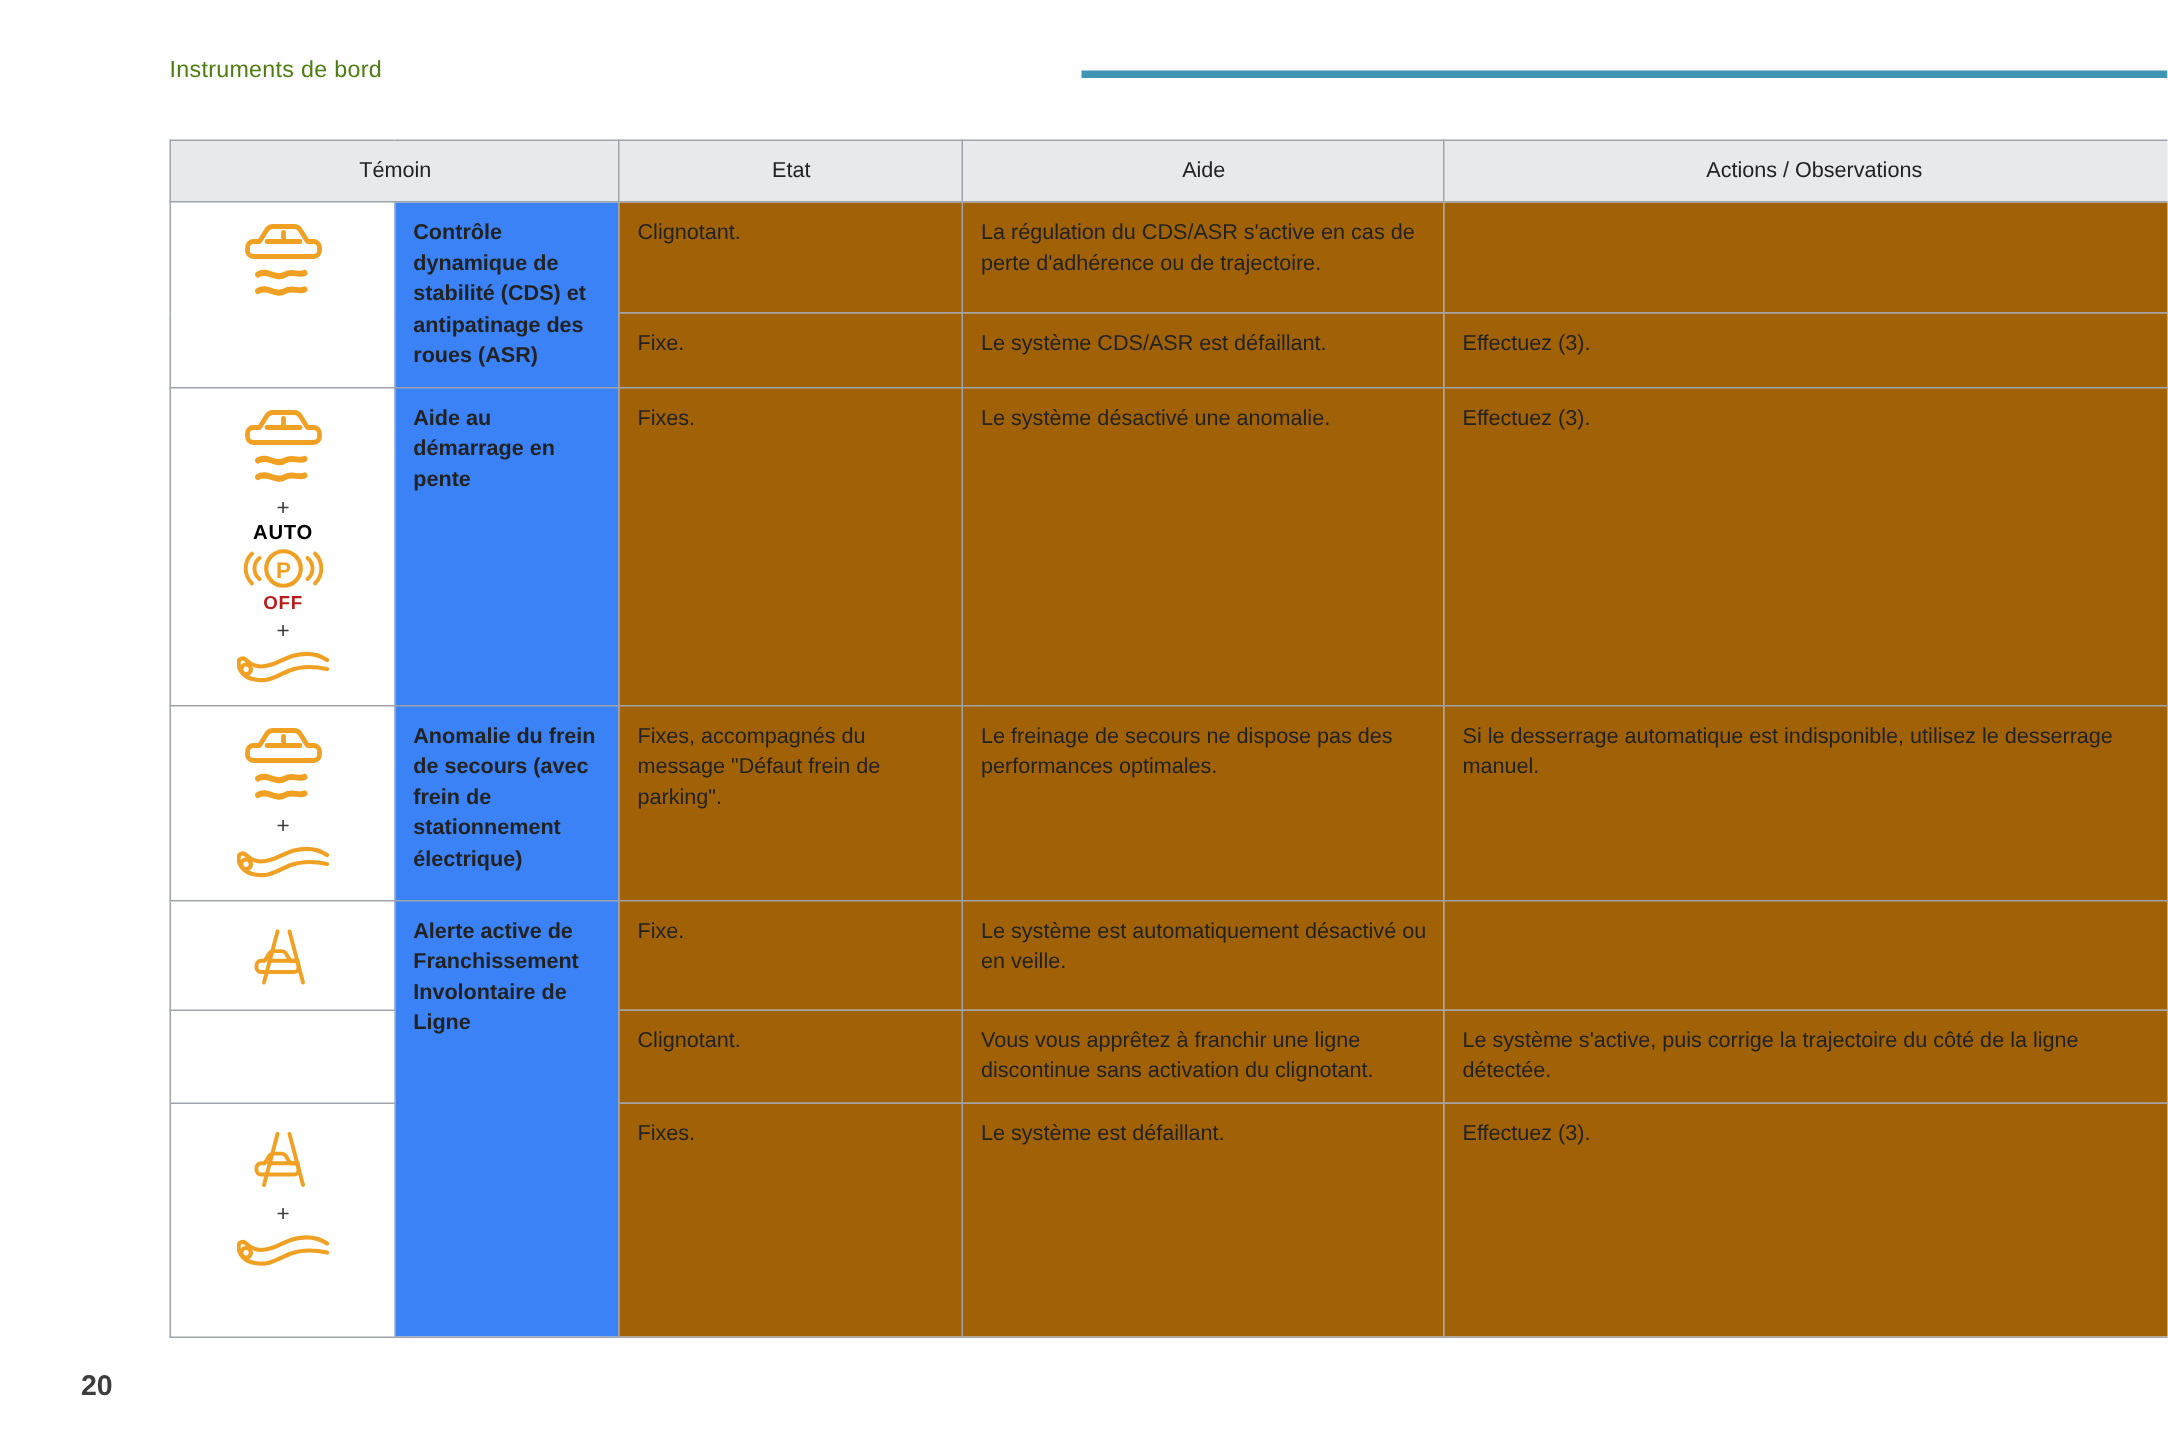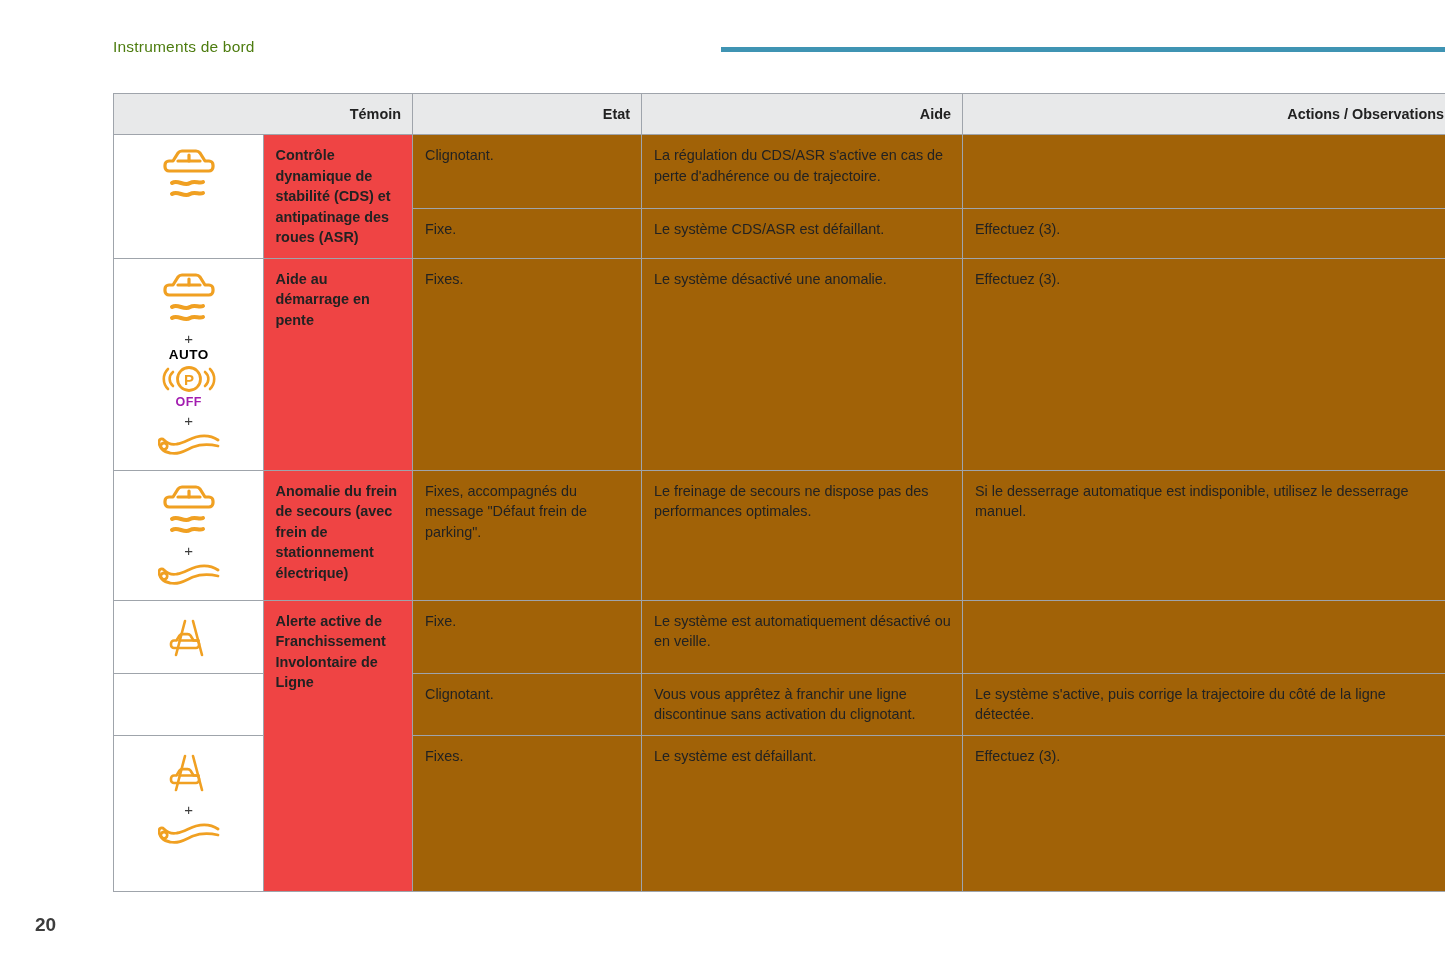--- a/index.html
+++ b/index.html
@@ -37,21 +37,21 @@
     top: 9px;
     left: 608px;
     right: 0;
     height: 5px;
     background: #3f94b3;
   }
 
   
   .page-number {
     position: absolute;
-    left: 35px;
+    left: 54px;
     top: 914px;
     font-size: 19px;
     font-weight: bold;
     color: #3d3d3d;
   }
 
   
   .table-wrap {
     position: absolute;
     left: 113px;
@@ -66,39 +66,39 @@
   table.witness-table th,
   table.witness-table td {
     border: 1px solid #9fa4ab;
     vertical-align: top;
     padding: 10px 11px 10px 12px;
     font-size: 14.4px;
     line-height: 1.42;
   }
   thead th {
     background: #e8e9ea;
-    font-weight: bold;
+    font-weight: normal;
     font-size: 14.6px;
     padding-top: 13px;
     padding-bottom: 13px;
-    text-align: right;
+    text-align: center;
   }
   .col-temoin  { width: 275px; }
   .col-etat    { width: 205px; }
   .col-cause   { width: 297px; }
   .col-actions { width: 469px; }
 
   td.icon-cell {
     width: 84px;
     background: #ffffff;
     text-align: center;
     padding: 12px 4px;
   }
   td.label-cell {
-    background: #ef4444;
+    background: #3b82f6;
     font-weight: bold;
     width: 191px;
   }
   td.plain {
     background: #a16207;
   }
 
   
   .icon-stack {
     display: flex;
@@ -114,21 +114,21 @@
     margin: 3px 0 1px 0;
   }
   .auto-text {
     color: #000000;
     font-weight: bold;
     font-size: 13.5px;
     letter-spacing: 0.5px;
     line-height: 14px;
   }
   .off-text {
-    color: #a21caf;
+    color: #b91c1c;
     font-weight: bold;
     font-size: 12.5px;
     letter-spacing: 0.5px;
     line-height: 13px;
   }
   svg { display: block; }
 </style>
 </head>
 <body>
 

